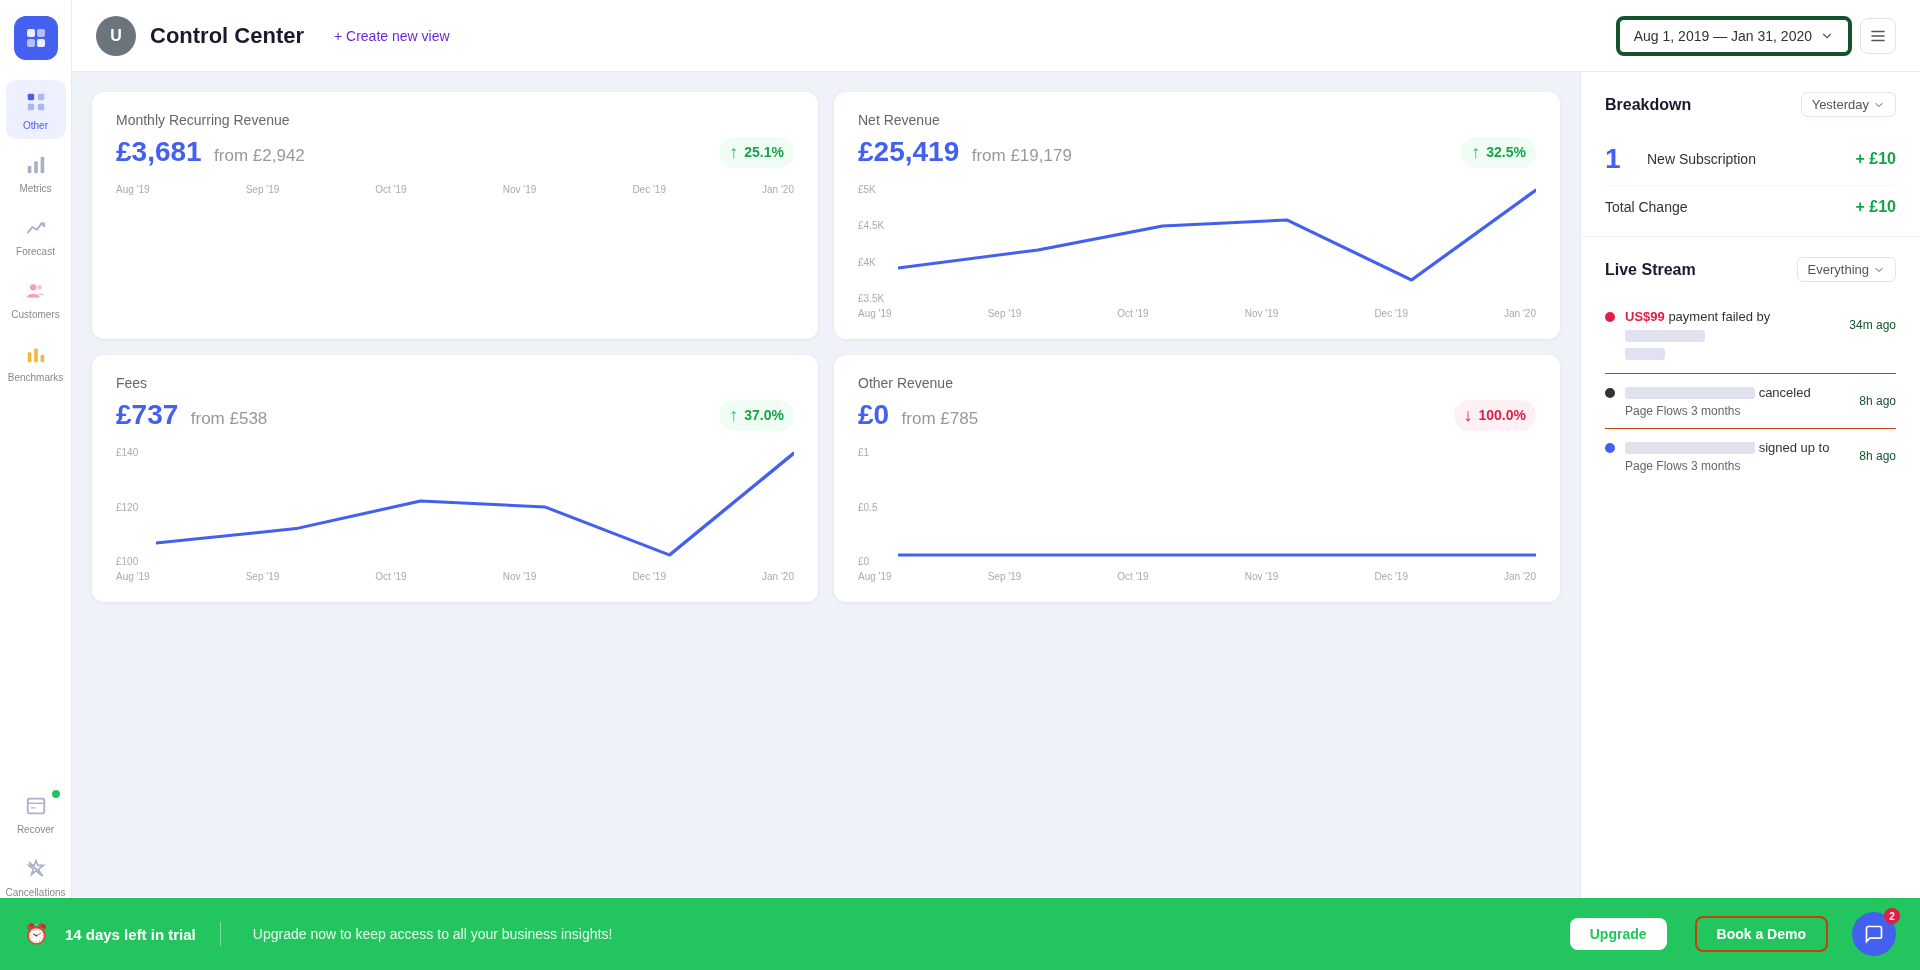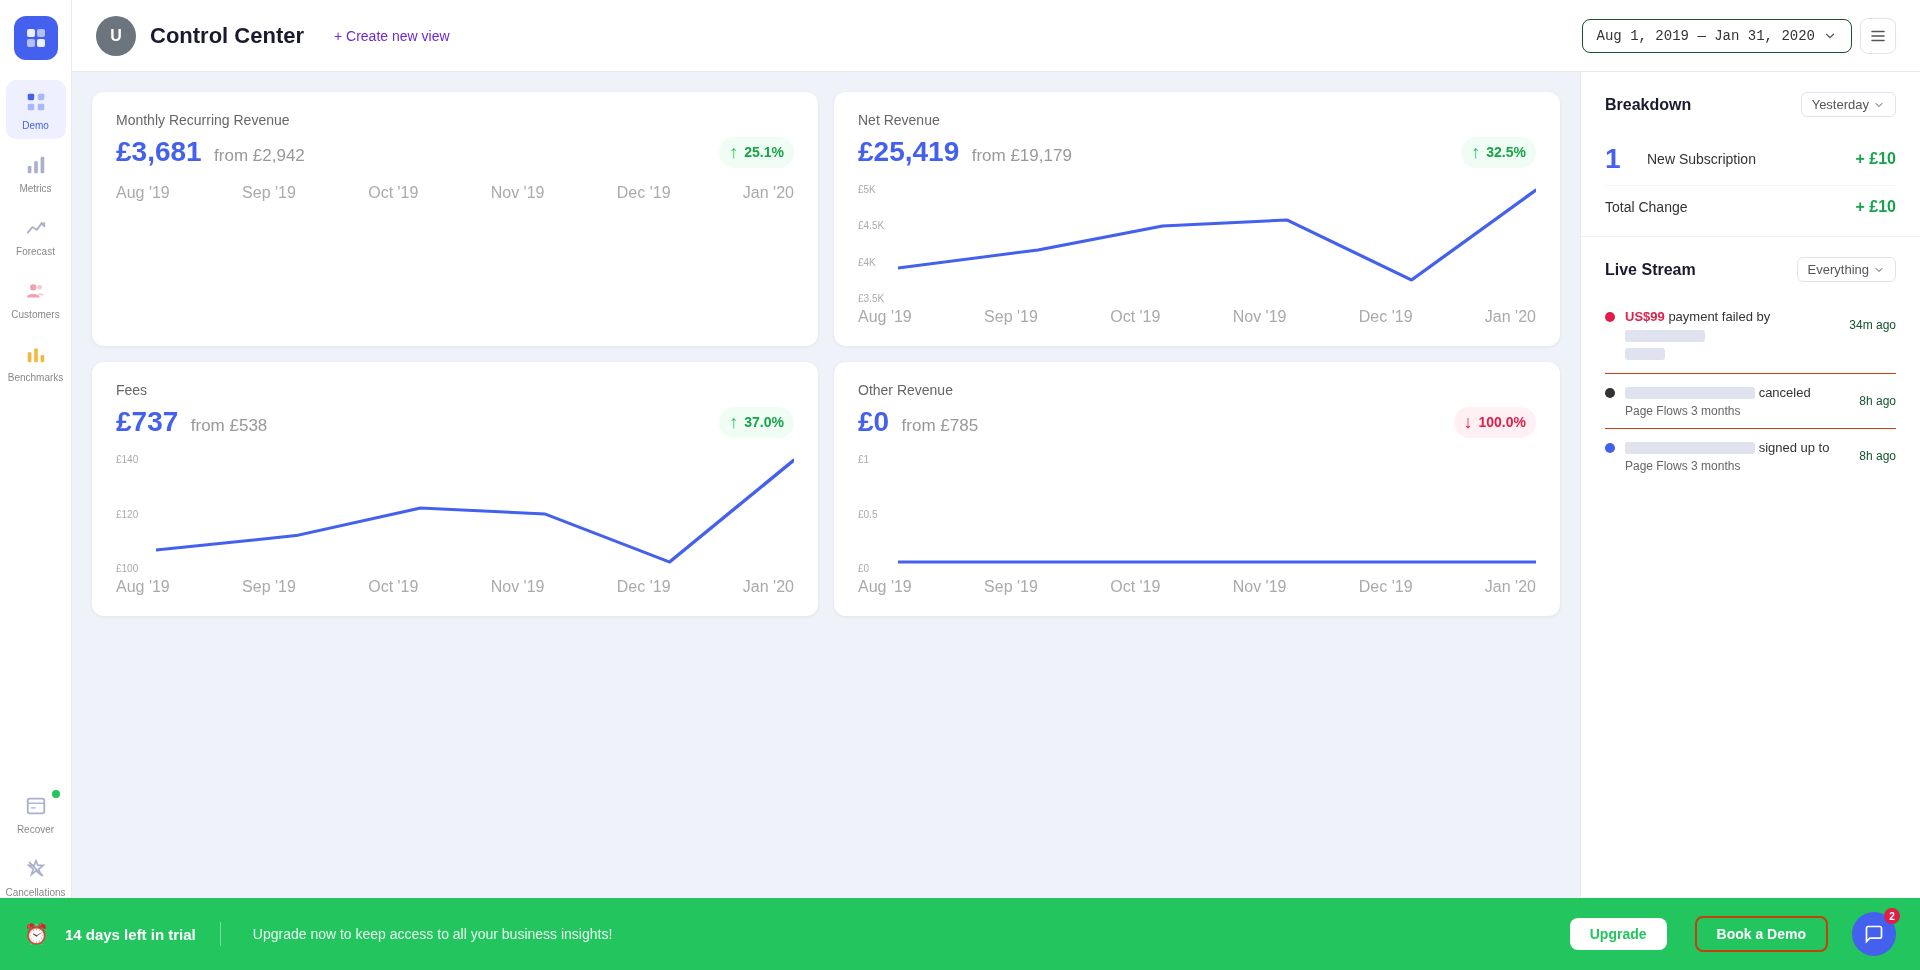--- a/index.html
+++ b/index.html
@@ -72,22 +72,22 @@
     }
     .header-create-btn {
       display: flex; align-items: center; gap: 5px;
       color: #6d28d9; font-size: 14px; font-weight: 500;
       cursor: pointer; padding: 6px 10px; border-radius: 6px;
       border: none; background: transparent;
     }
     .header-spacer { flex: 1; }
     .date-range-btn {
       display: flex; align-items: center; gap: 8px;
-      border: 1px solid #14532d; border-radius: 8px;
-      padding: 8px 14px; background: #fff; cursor: pointer; font-size: 14px; color: #333; font-family: Liberation Mono, monospace;
+      border: 4px solid #14532d; border-radius: 8px;
+      padding: 8px 14px; background: #fff; cursor: pointer; font-size: 14px; color: #333;
     }
     .menu-btn {
       width: 36px; height: 36px; border: 1px solid #e0e3ef; border-radius: 8px;
       background: #fff; cursor: pointer; display: flex; align-items: center; justify-content: center;
       margin-left: 8px;
     }
 
     
     .content {
       flex: 1; display: flex; overflow: hidden;
@@ -111,21 +111,21 @@
     .metric-badge {
       display: flex; align-items: center; gap: 6px;
       padding: 5px 10px; border-radius: 20px; font-size: 14px; font-weight: 600;
     }
     .metric-badge.up { background: #f0fdf4; color: #16a34a; }
     .metric-badge.down { background: #fff0f3; color: #e11d48; }
 
     
     .chart-area { height: 120px; position: relative; }
     .chart-labels { display: flex; justify-content: space-between; margin-top: 4px; }
-    .chart-label { font-size: 16px; color: #aaa; }
+    .chart-label { font-size: 10px; color: #aaa; }
     .y-labels {
       position: absolute; left: 0; top: 0; height: 100%;
       display: flex; flex-direction: column; justify-content: space-between;
     }
     .y-label { font-size: 10px; color: #aaa; }
     .chart-svg-wrap { position: absolute; left: 40px; right: 0; top: 0; bottom: 0; }
 
     
     .right-panel {
       width: 340px; background: #fff; display: flex; flex-direction: column;
@@ -209,21 +209,21 @@
 
   <div class="sidebar-item active">
     <div class="sidebar-item-icon">
       <svg width="22" height="22" viewBox="0 0 24 24" fill="none">
         <rect x="3" y="3" width="7" height="7" rx="1.5" fill="#4361ee"></rect>
         <rect x="14" y="3" width="7" height="7" rx="1.5" fill="#4361ee" opacity="0.4"></rect>
         <rect x="3" y="14" width="7" height="7" rx="1.5" fill="#4361ee" opacity="0.4"></rect>
         <rect x="14" y="14" width="7" height="7" rx="1.5" fill="#4361ee" opacity="0.4"></rect>
       </svg>
     </div>
-    <span class="sidebar-item-label">Demo</span>
+    <span class="sidebar-item-label">Other</span>
   </div>
 
   <div class="sidebar-item">
     <div class="sidebar-item-icon">
       <svg width="22" height="22" viewBox="0 0 24 24" fill="none">
         <rect x="3" y="13" width="4" height="8" rx="1" fill="#aab0cc"></rect>
         <rect x="10" y="8" width="4" height="13" rx="1" fill="#aab0cc"></rect>
         <rect x="17" y="3" width="4" height="18" rx="1" fill="#aab0cc"></rect>
       </svg>
     </div>

